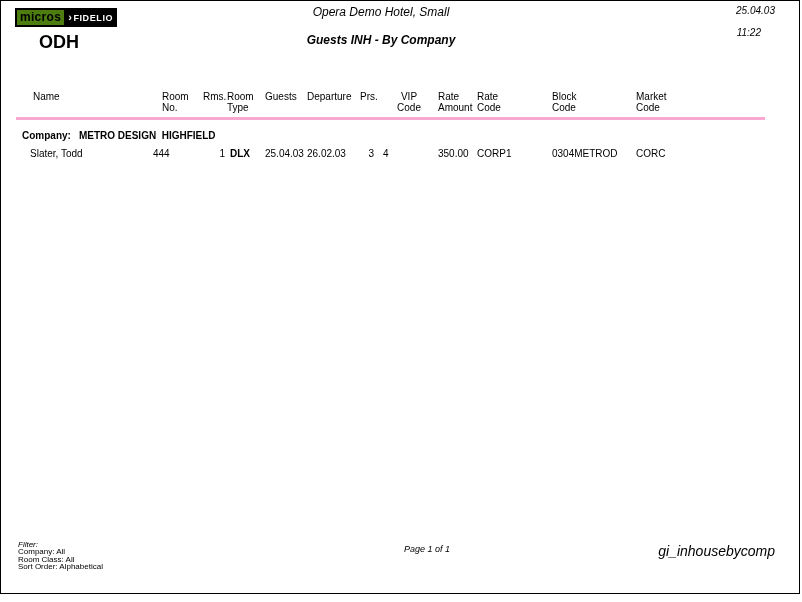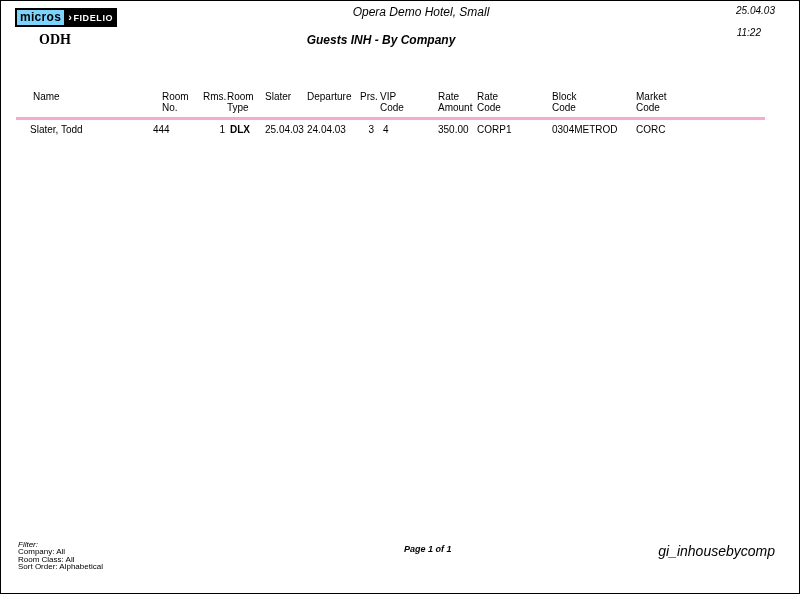--- a/index.html
+++ b/index.html
@@ -11,33 +11,33 @@
     overflow:hidden;
   }
   .page-border {
     position:absolute; left:0; top:0;
     width:800px; height:594px;
     border:1px solid #000;
   }
   
   .logo { position:absolute; left:15px; top:8px; display:flex; align-items:stretch; height:19px; }
   .logo-micros {
-    background:#7dd3fc; border:2px solid #000;
+    background:#4d7c0f; border:2px solid #000;
     font-weight:bold; font-size:12px; line-height:15px;
     padding:0 3px; letter-spacing:0.3px;
   }
   .logo-fidelio {
     background:#000; color:#fff; font-weight:bold; font-size:9px;
     display:flex; align-items:center; padding:0 4px 0 2px; letter-spacing:0.6px;
   }
   .logo-arrow { font-size:11px; font-weight:bold; margin-right:1px; line-height:1; }
-  .hotel-code { position:absolute; left:39px; top:32px; font-weight:bold; font-size:14px;font-family:Liberation Serif, serif; }
+  .hotel-code { position:absolute; left:39px; top:32px; font-weight:bold; font-size:18px; }
   .report-title {
     position:absolute; left:0; top:5px; width:762px;
-    text-align:center; font-style:italic; font-size:12px;margin-left:40px;
+    text-align:center; font-style:italic; font-size:12px;
   }
   .report-subtitle {
     position:absolute; left:0; top:33px; width:762px;
     text-align:center; font-style:italic; font-weight:bold; font-size:12px;
   }
   .report-date { position:absolute; top:5px;  right:27px; font-style:italic; font-size:10px; }
   .report-time { position:absolute; top:27px; right:41px; font-style:italic; font-size:10px; }
 
   
   .report-table {
@@ -51,31 +51,31 @@
     border-bottom:3px solid #f9a8d4;
   }
   .report-table td { padding:0; white-space:nowrap; }
   .ta-r { text-align:right; }
   th.c-name     { padding-left:17px; }
   td.c-name     { padding-left:14px;margin-top:16px; }
   th.c-roomno   { padding-left:12px; }
   td.c-roomno   { padding-left:3px; }
   th.c-roomtype { padding-left:2px; }
   td.c-roomtype { padding-left:5px;font-weight:bold; }
-  th.c-vip      { padding-left:6px; }
+  th.c-vip      { padding-left:6px;text-align:center; }
   td.c-vip      { padding-left:9px; }
   th.c-ratecode, td.c-ratecode { padding-left:10px; }
   .company-cell { font-weight:bold; padding-top:10px !important; padding-bottom:3px !important; padding-left:6px !important; }
   .company-name { white-space:pre; margin-left:8px; }
   .data-row td  { padding-top:4px; }
 
   
   .filter-block { position:absolute; left:18px; top:541px; display:flex; font-size:8px; line-height:7.3px;flex-direction:column; }
   .filter-label { font-style:italic; width:24px; }
-  .page-info { position:absolute; left:404px; top:544px; font-style:italic; font-size:9px;font-weight:bold; }
+  .page-info { position:absolute; left:404px; top:544px; font-style:italic; font-size:9px; }
   .report-id { position:absolute; right:27px; top:543px; font-style:italic; font-size:14px; }
 </style>
 </head>
 <body>
 
 <div class="page-border"></div>
 
 <div class="logo">
   <span class="logo-micros">micros</span>
   <span class="logo-fidelio">
@@ -105,43 +105,48 @@
       <col style="width:129px">
   </colgroup>
   <thead>
     <tr>
       <th class="c-name">Name</th>
       <th class="c-roomno">Room
 No.</th>
       <th>Rms.</th>
       <th class="c-roomtype">Room
 Type</th>
-      <th>Slater</th>
+      <th>Guests</th>
       <th>Departure</th>
       <th>Prs.</th>
       <th class="c-vip">VIP
 Code</th>
       <th class="ta-r">Rate
 Amount</th>
       <th class="c-ratecode">Rate
 Code</th>
       <th>Block
 Code</th>
       <th>Market
 Code</th>
     </tr>
   </thead>
   <tbody>
+    <tr>
+      <td class="company-cell" colspan="12">
+        <span>Company:</span><span class="company-name">METRO DESIGN  HIGHFIELD</span>
+      </td>
+    </tr>
     <tr class="data-row">
       <td class="c-name">Slater, Todd</td>
       <td class="c-roomno">444</td>
       <td class="ta-r">1</td>
       <td class="c-roomtype">DLX</td>
       <td>25.04.03</td>
-      <td>24.04.03</td>
+      <td>26.02.03</td>
       <td class="ta-r">3</td>
       <td class="c-vip">4</td>
       <td class="ta-r">350.00</td>
       <td class="c-ratecode">CORP1</td>
       <td>0304METROD</td>
       <td>CORC</td>
     </tr>
   </tbody>
 </table>
 

